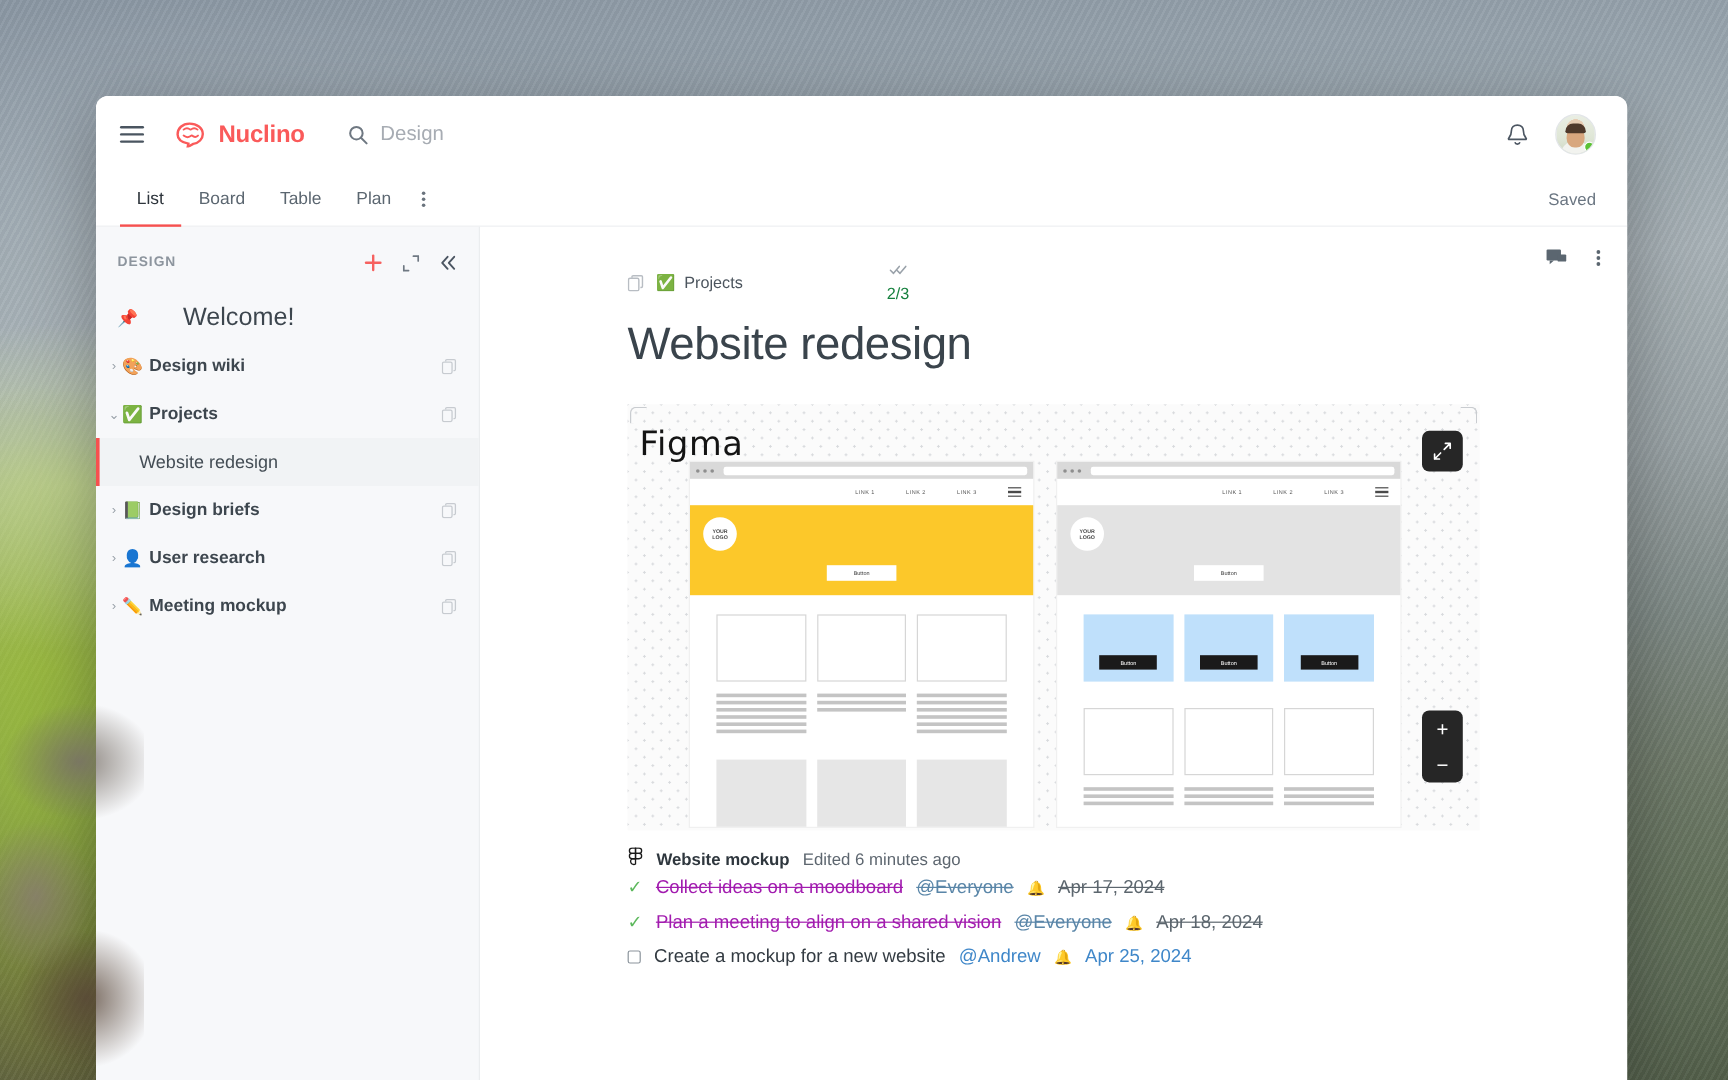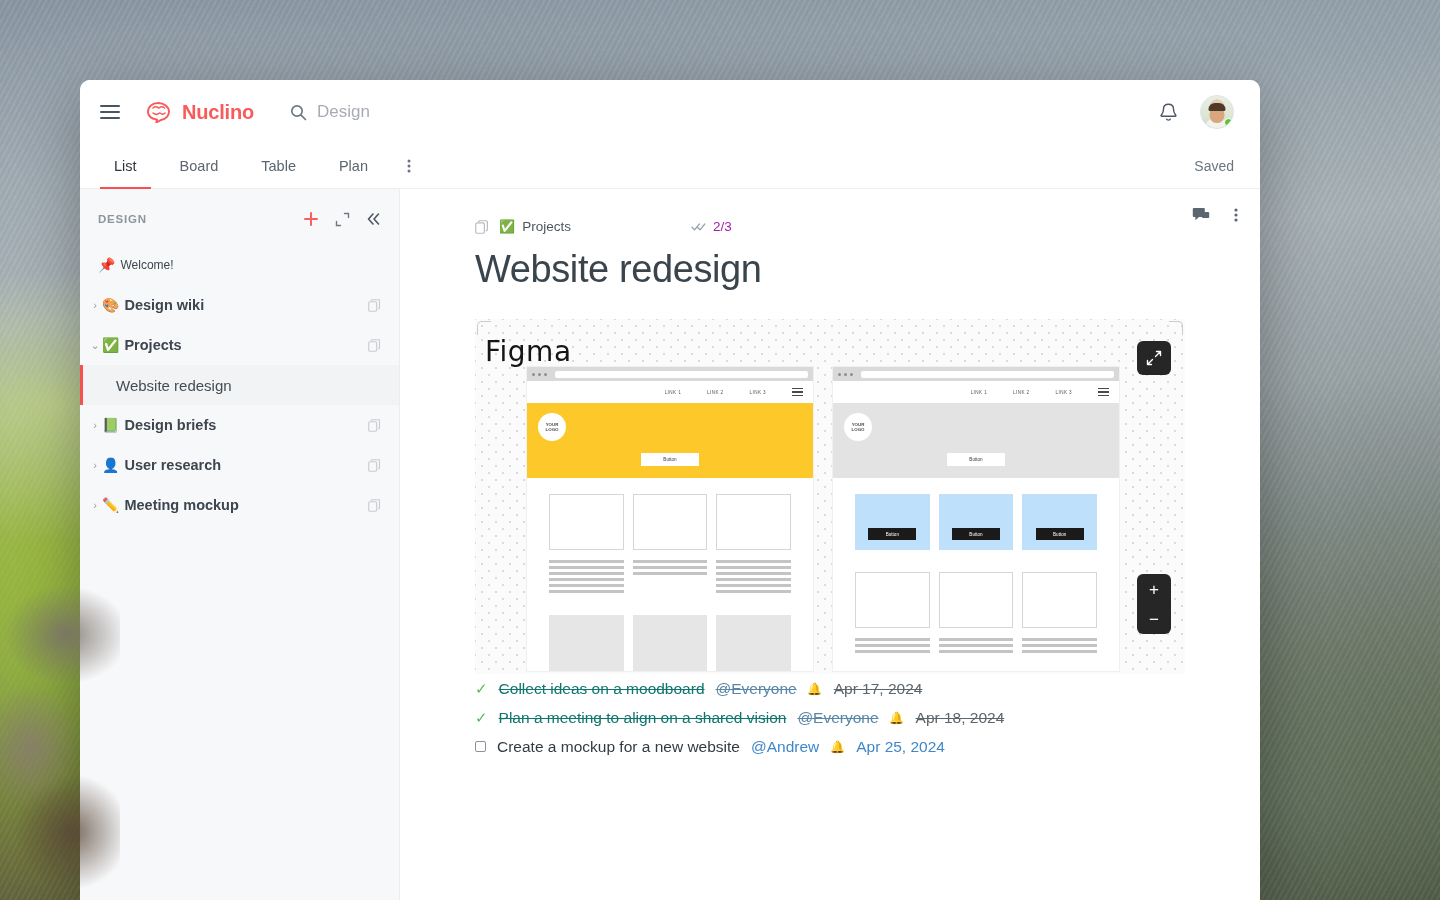--- a/index.html
+++ b/index.html
@@ -39,21 +39,21 @@
       radial-gradient(ellipse 90px 70px at 55% 22%, rgba(120,112,104,0.85), rgba(120,112,104,0) 70%),
       radial-gradient(ellipse 70px 90px at 25% 55%, rgba(136,124,112,0.8), rgba(136,124,112,0) 70%),
       radial-gradient(ellipse 80px 80px at 60% 80%, rgba(88,70,56,0.8), rgba(88,70,56,0) 72%);
     pointer-events: none;
   }
 
   
   #app-window {
     position: absolute;
     left: 80px; top: 80px;
-    width: 1180px; height: 820px;
+    width: 1276px; height: 820px;
     background: #ffffff;
     border-radius: 10px 10px 0 0;
     overflow: hidden;
     box-shadow: 0 18px 60px rgba(0,0,0,0.30);
     display: flex; flex-direction: column;
   }
 
   
   .topbar {
     height: 64px; flex: 0 0 64px;
@@ -88,21 +88,21 @@
     border-radius: 50%; background: #5bc236; border: 1.5px solid #fff; }
 
   
   .tabs-row {
     height: 45px; flex: 0 0 45px;
     display: flex; align-items: stretch;
     padding: 0 26px 0 20px;
     border-bottom: 1px solid #eceef0;
     background: #fff;
   }
-  .tabs { display: flex; align-items: stretch; gap: 15px; }
+  .tabs { display: flex; align-items: stretch; gap: 1px; }
   .tab {
     display: flex; align-items: center; padding: 0 14px;
     font-size: 14.5px; color: #5b6670; cursor: pointer;
     border-bottom: 2.5px solid transparent; position: relative; top: 1px;
   }
   .tab.active { color: #2e353c; border-bottom-color: #f6504f; }
   .tab-more { display: flex; align-items: center; padding: 0 10px; cursor: pointer; }
   .tabs-spacer { flex: 1; }
   .saved-label { display: flex; align-items: center; font-size: 14px; color: #6b7682; }
 
@@ -128,38 +128,38 @@
   .nav { margin-top: 10px; }
   .nav-item {
     display: flex; align-items: center; height: 40px;
     padding: 0 18px 0 8px; cursor: pointer; position: relative;
   }
   .nav-item .caret { width: 14px; text-align: center; font-size: 11px; color: #98a0a8; flex: 0 0 14px; }
   .nav-item .emoji { font-size: 14px; margin-right: 5px; line-height: 1; }
   .nav-item .label { font-size: 14.5px; color: #3d464e; font-weight: bold; flex: 1; }
   .nav-item .trail { opacity: .75; }
   .nav-item.pinned { padding-left: 18px; }
-  .nav-item.pinned .label { font-weight: normal; font-size: 12px; color: #3d464e; }
+  .nav-item.pinned .label { font-weight: normal; font-size: 21px; color: #3d464e; margin-left: 32px; }
   .nav-item.child { padding-left: 36px; }
   .nav-item.child .label { font-weight: normal; color: #444d55; font-size: 15px; }
   .nav-item.selected { background: #f1f3f5; }
   .nav-item.selected::before {
     content: ""; position: absolute; left: 0; top: 0; bottom: 0; width: 3px; background: #f6504f;
   }
 
   
   .doc-pane { flex: 1; background: #fff; position: relative; overflow: hidden; padding: 0 48px; }
   .doc-inner { max-width: 710px; margin: 0 auto; position: relative; }
 
   .doc-top-actions { position: absolute; right: 22px; top: 18px; display: flex; gap: 24px; align-items: center; }
 
   .doc-meta { display: flex; align-items: center; gap: 10px; padding-top: 30px; }
   .meta-chip { display: flex; align-items: center; gap: 7px; font-size: 13.5px; color: #4c555e; cursor: pointer; }
   .meta-chip .emoji { font-size: 13px; }
-  .meta-progress { display: flex; align-items: center; gap: 7px; font-size: 13.5px; color: #a21caf; margin-left: 110px; }
+  .meta-progress { display: flex; align-items: center; gap: 7px; font-size: 13.5px; color: #15803d; margin-left: 110px; flex-direction: column; }
 
   .doc-title { font-size: 38px; font-weight: normal; color: #3a444c; margin-top: 14px; letter-spacing: -0.4px; }
 
   
   .embed {
     position: relative; margin-top: 28px;
     height: 355px;
     background-color: #fbfbfb;
     background-image:
       radial-gradient(circle, #d8dadd 0.9px, rgba(0,0,0,0) 1.1px),
@@ -220,21 +220,21 @@
   .caption-sub { font-size: 14px; color: #5d666f; }
 
   
   .tasks-head { font-size: 30px; color: #3a444c; margin-top: 56px; padding-bottom: 12px;
     border-bottom: 1px solid #ececec; font-weight: normal; }
   .task { display: flex; align-items: center; gap: 11px; height: 29px; font-size: 15.5px; }
   .task:first-of-type { margin-top: 12px; }
   .chk-done { color: #5cb85c; font-size: 15px; line-height: 1; }
   .chk-box { width: 11px; height: 11px; border: 1.4px solid #8b949c; border-radius: 2px; cursor: pointer; }
   .task-text { color: #333b42; }
-  .task.done .task-text { color: #0f766e; text-decoration: line-through; }
+  .task.done .task-text { color: #a21caf; text-decoration: line-through; }
   .mention { color: #3f87c9; }
   .task.done .mention { color: #5a86a8; text-decoration: line-through; }
   .task-date { color: #3f87c9; }
   .task.done .task-date { color: #5c666e; text-decoration: line-through; }
   .bell { font-size: 12px; }
 
   svg { display: block; }
 </style>
 </head>
 <body>
@@ -599,20 +599,35 @@
                 </svg>
               </span>
             </div>
 
             <div class="embed-btn embed-zoom">
               <div>+</div>
               <div>−</div>
             </div>
           </div>
 
+          <div class="embed-caption">
+            <span>
+              <svg width="13" height="19" viewBox="0 0 13 19">
+                <g fill="none" stroke="#1a1a1a" stroke-width="1.1">
+                  <path d="M3.7.8h2.9v4.4H3.7a2.2 2.2 0 0 1 0-4.4z"></path>
+                  <path d="M6.6.8h2.9a2.2 2.2 0 0 1 0 4.4H6.6z"></path>
+                  <path d="M6.6 5.2h2.9a2.2 2.2 0 0 1 0 4.4H6.6z"></path>
+                  <path d="M3.7 5.2h2.9v4.4H3.7a2.2 2.2 0 0 1 0-4.4z"></path>
+                  <path d="M3.7 9.6h2.9V14a2.2 2.2 0 1 1-2.9-4.4z"></path>
+                </g>
+              </svg>
+            </span>
+            <span class="caption-name">Website mockup</span>
+            <span class="caption-sub">Edited 6 minutes ago</span>
+          </div>
 
 
           <div class="task done">
             <span class="chk-done">✓</span>
             <span class="task-text">Collect ideas on a moodboard</span>
             <span class="mention">@Everyone</span>
             <span class="bell">🔔</span>
             <span class="task-date">Apr 17, 2024</span>
           </div>
 

